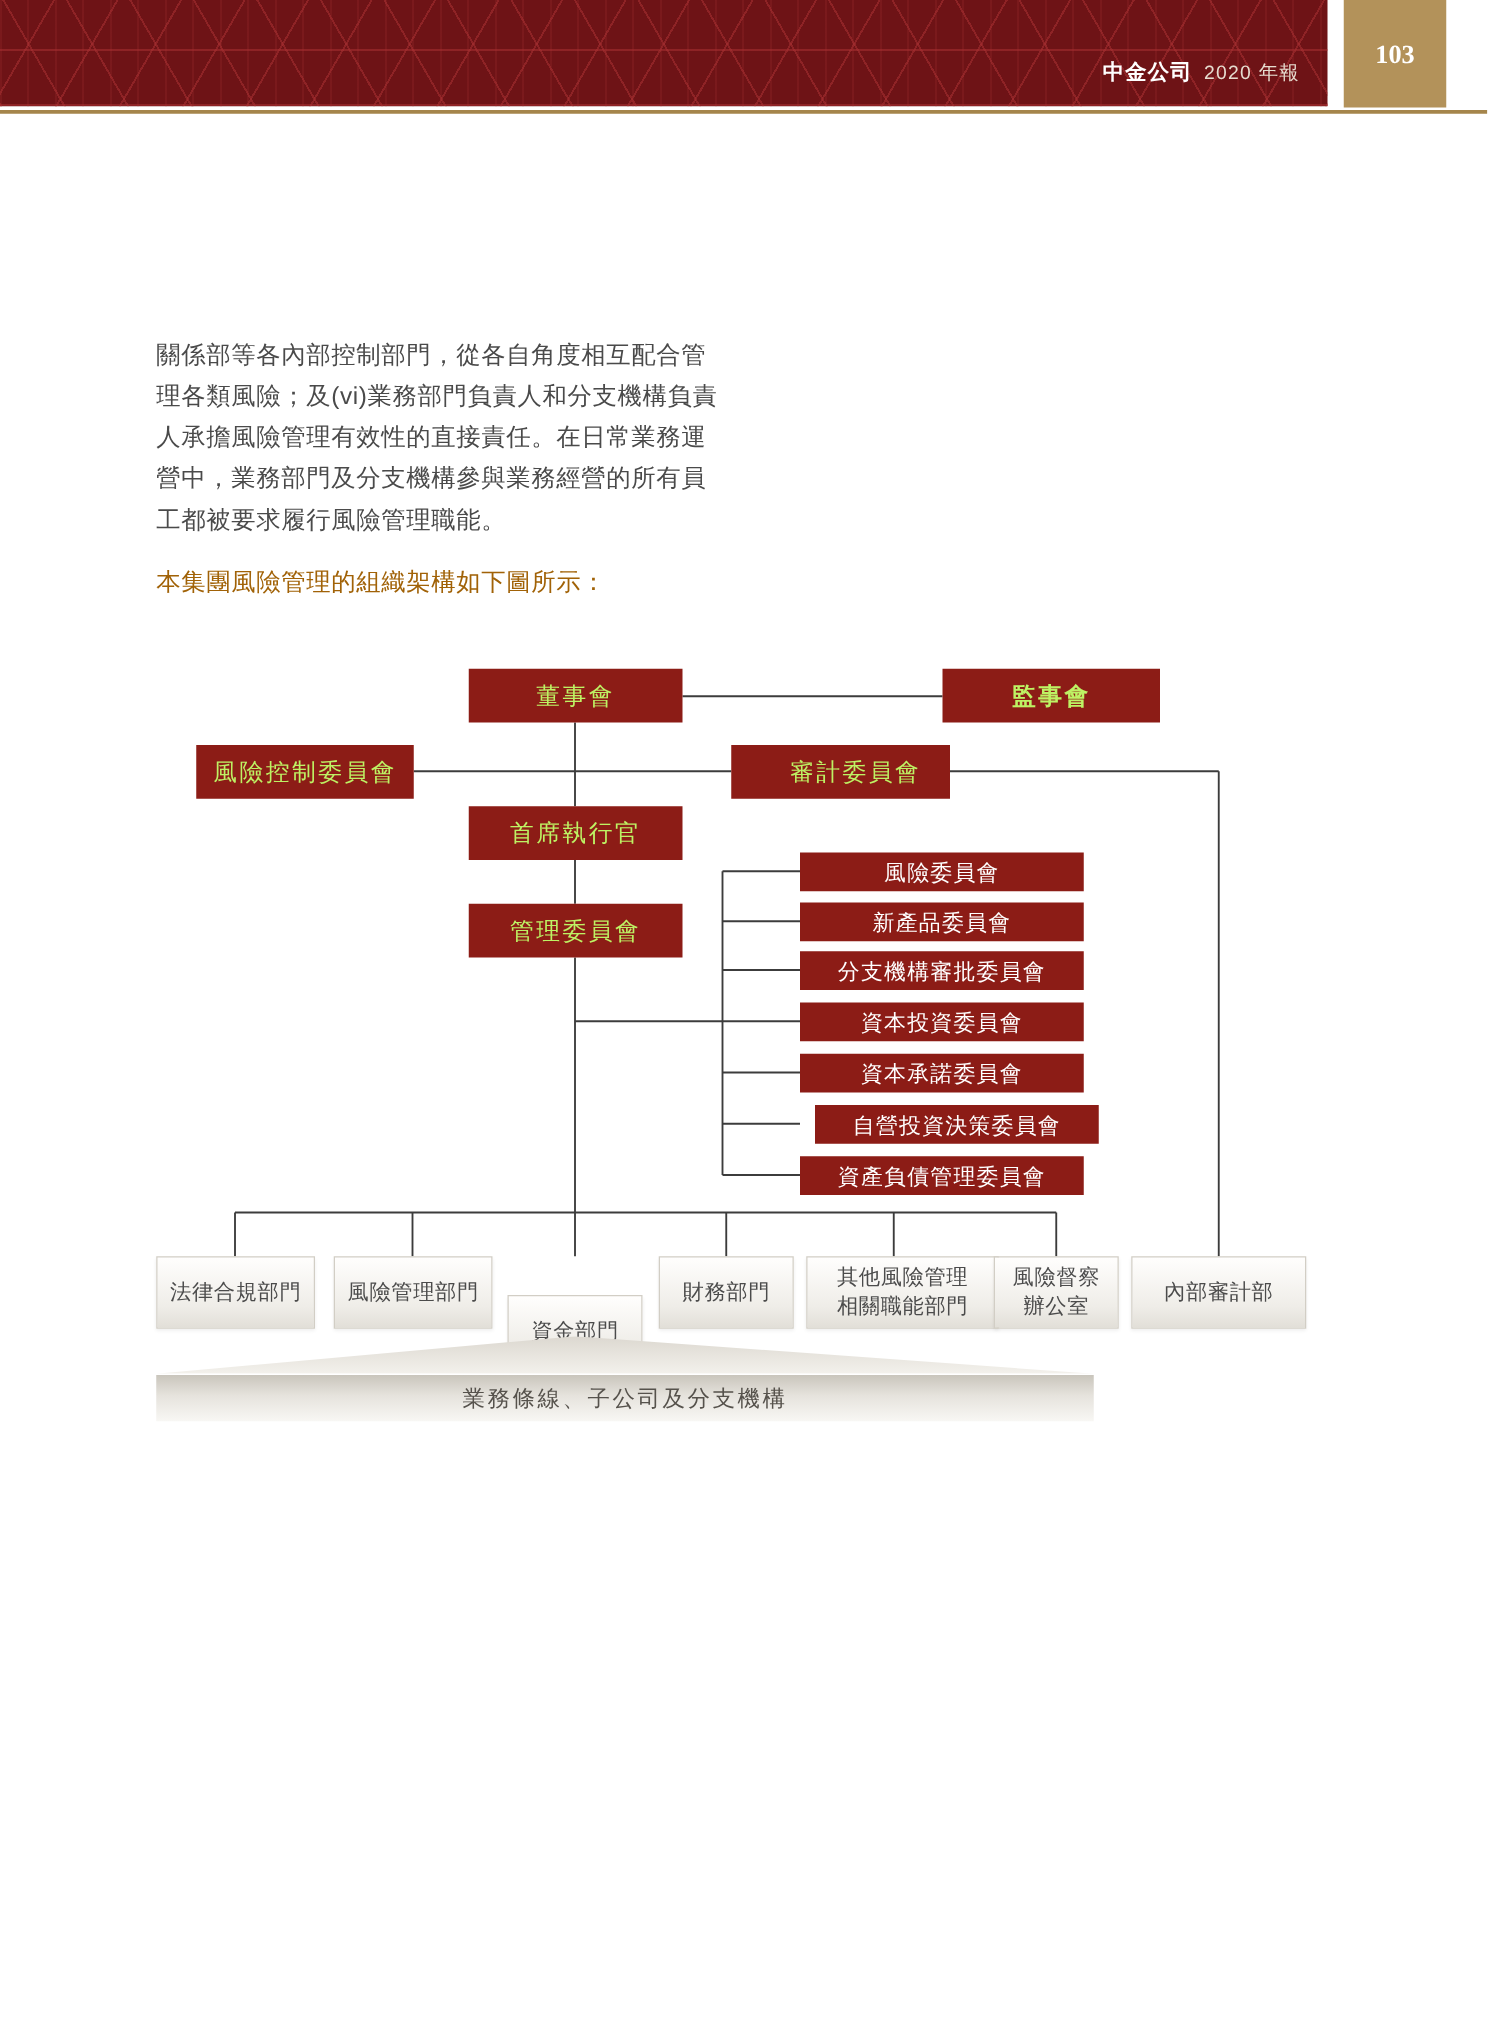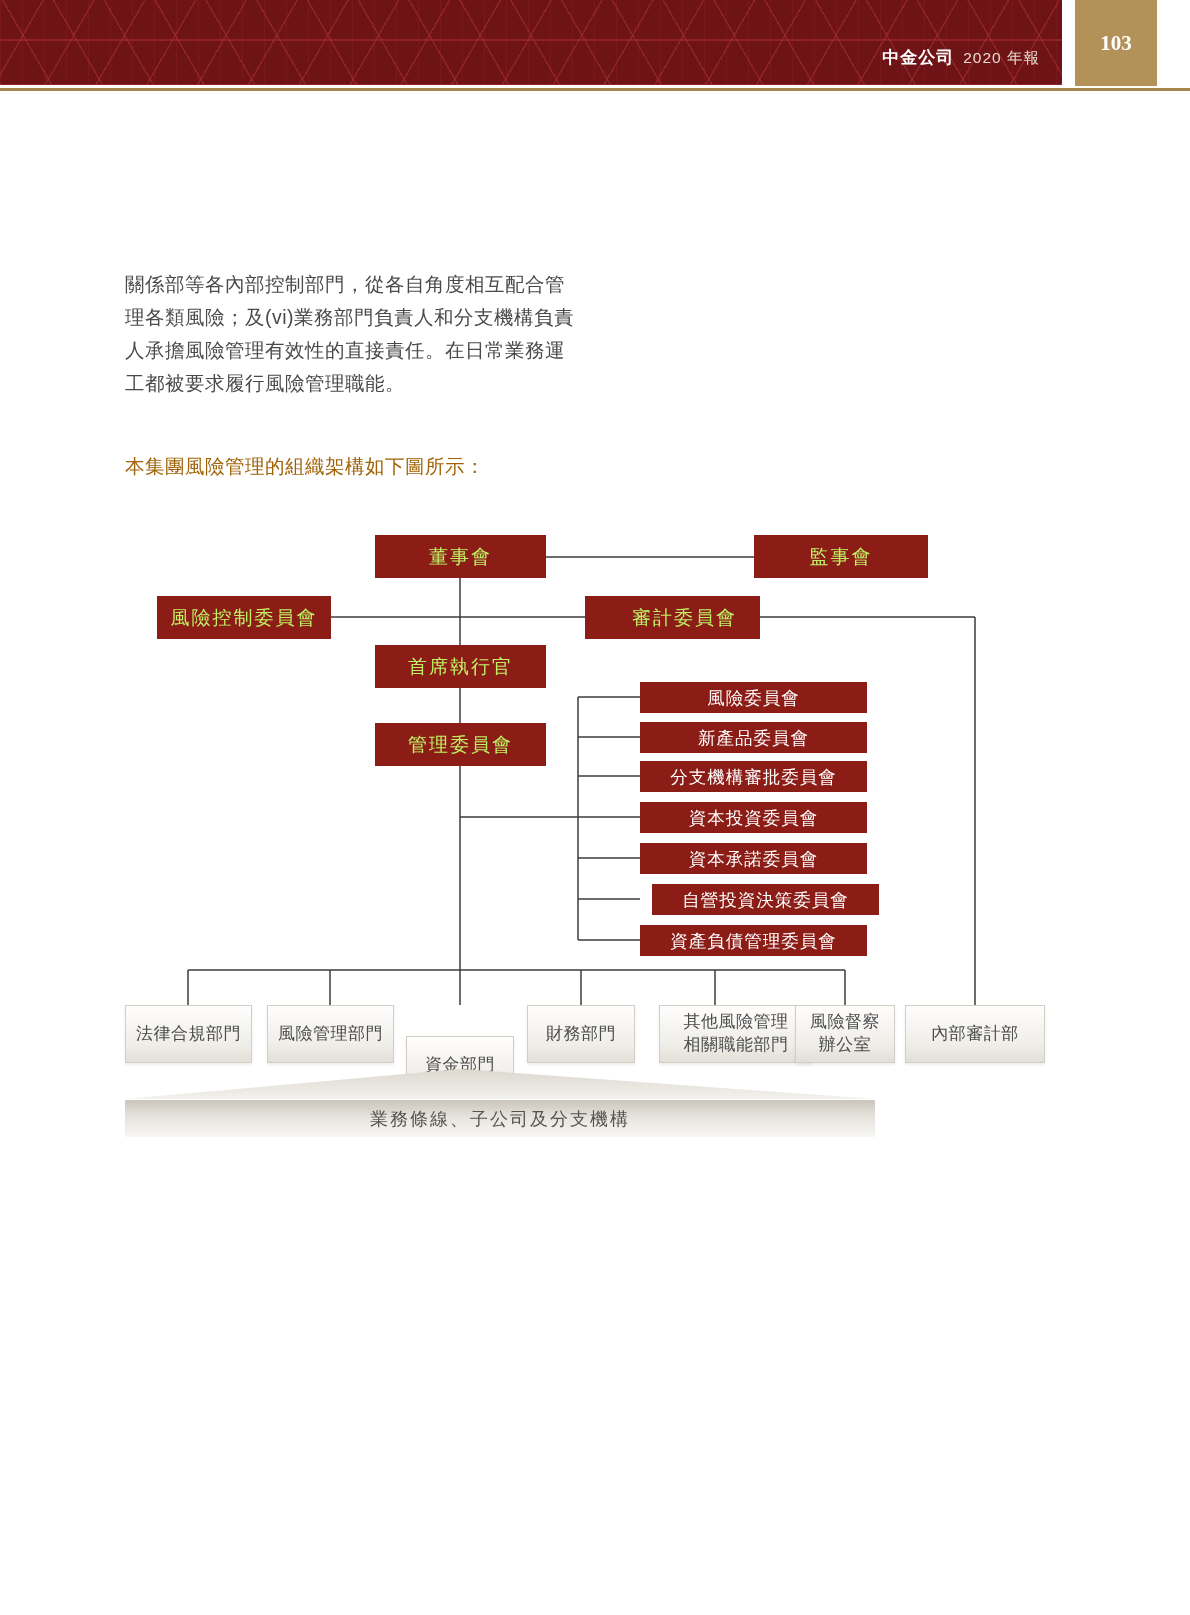--- a/index.html
+++ b/index.html
@@ -112,20 +112,21 @@
   </div>
   <div class="pagebox">
     <span>103</span>
   </div>
   <div class="gold-rule"></div>
 
   <div class="bodytext">
     <div class="tline">關係部等各內部控制部門，從各自角度相互配合管</div>
     <div class="tline">理各類風險；及(vi)業務部門負責人和分支機構負責</div>
     <div class="tline">人承擔風險管理有效性的直接責任。在日常業務運</div>
+    <div class="tline">營中，業務部門及分支機構參與業務經營的所有員</div>
     <div class="tline">工都被要求履行風險管理職能。</div>
   </div>
   <div class="introline">本集團風險管理的組織架構如下圖所示：</div>
 
   <div>
 
     <svg class="connectors" width="1190" height="1615" viewBox="0 0 1190 1615" stroke="#3c3c3c" stroke-width="1.5">
       <line x1="546" y1="557" x2="754" y2="557"></line>
       <line x1="460" y1="578" x2="460" y2="645"></line>
       <line x1="331" y1="617" x2="585" y2="617"></line>
@@ -143,39 +144,39 @@
       <line x1="578" y1="697" x2="640" y2="697"></line>
       <line x1="578" y1="737" x2="640" y2="737"></line>
       <line x1="578" y1="776" x2="640" y2="776"></line>
       <line x1="460" y1="817" x2="640" y2="817"></line>
       <line x1="578" y1="858" x2="640" y2="858"></line>
       <line x1="578" y1="899" x2="640" y2="899"></line>
       <line x1="578" y1="940" x2="640" y2="940"></line>
     </svg>
 
     <div class="rb" style="left:375px; top:535px; width:171px; height:43px;">董事會</div>
-    <div class="rb" style="left:754px; top:535px; width:174px; height:43px;">監事會</div>
+    <div class="rb" style="left:754px; top:535px; width:174px; height:43px;font-weight:bold;">監事會</div>
     <div class="rb" style="left:157px; top:596px; width:174px; height:43px;">風險控制委員會</div>
     <div class="rb" style="left:585px; top:596px; width:175px; height:43px;padding-left:24px;">審計委員會</div>
     <div class="rb" style="left:375px; top:645px; width:171px; height:43px;">首席執行官</div>
     <div class="rb" style="left:375px; top:723px; width:171px; height:43px;">管理委員會</div>
 
     <div class="cb" style="top:682px;">風險委員會</div>
     <div class="cb" style="top:722px;">新產品委員會</div>
     <div class="cb" style="top:761px;">分支機構審批委員會</div>
     <div class="cb" style="top:802px;">資本投資委員會</div>
     <div class="cb" style="top:843px;">資本承諾委員會</div>
     <div class="cb" style="top:884px;margin-left:12px;">自營投資決策委員會</div>
     <div class="cb" style="top:925px;">資產負債管理委員會</div>
 
     <div class="db" style="left:125px; width:127px;">法律合規部門</div>
     <div class="db" style="left:267px; width:127px;">風險管理部門</div>
     <div class="db" style="left:406px; width:108px;margin-top:31px;">資金部門</div>
     <div class="db" style="left:527px; width:108px;">財務部門</div>
-    <div class="db" style="left:659px; width:154px;">其他風險管理
+    <div class="db" style="left:645px; width:154px;">其他風險管理
 相關職能部門</div>
     <div class="db" style="left:795px; width:100px;">風險督察
 辦公室</div>
     <div class="db" style="left:905px; width:140px;">內部審計部</div>
 
     <div class="wedge"></div>
     <div class="basebar">業務條線、子公司及分支機構</div>
 
   </div>
 </div>

